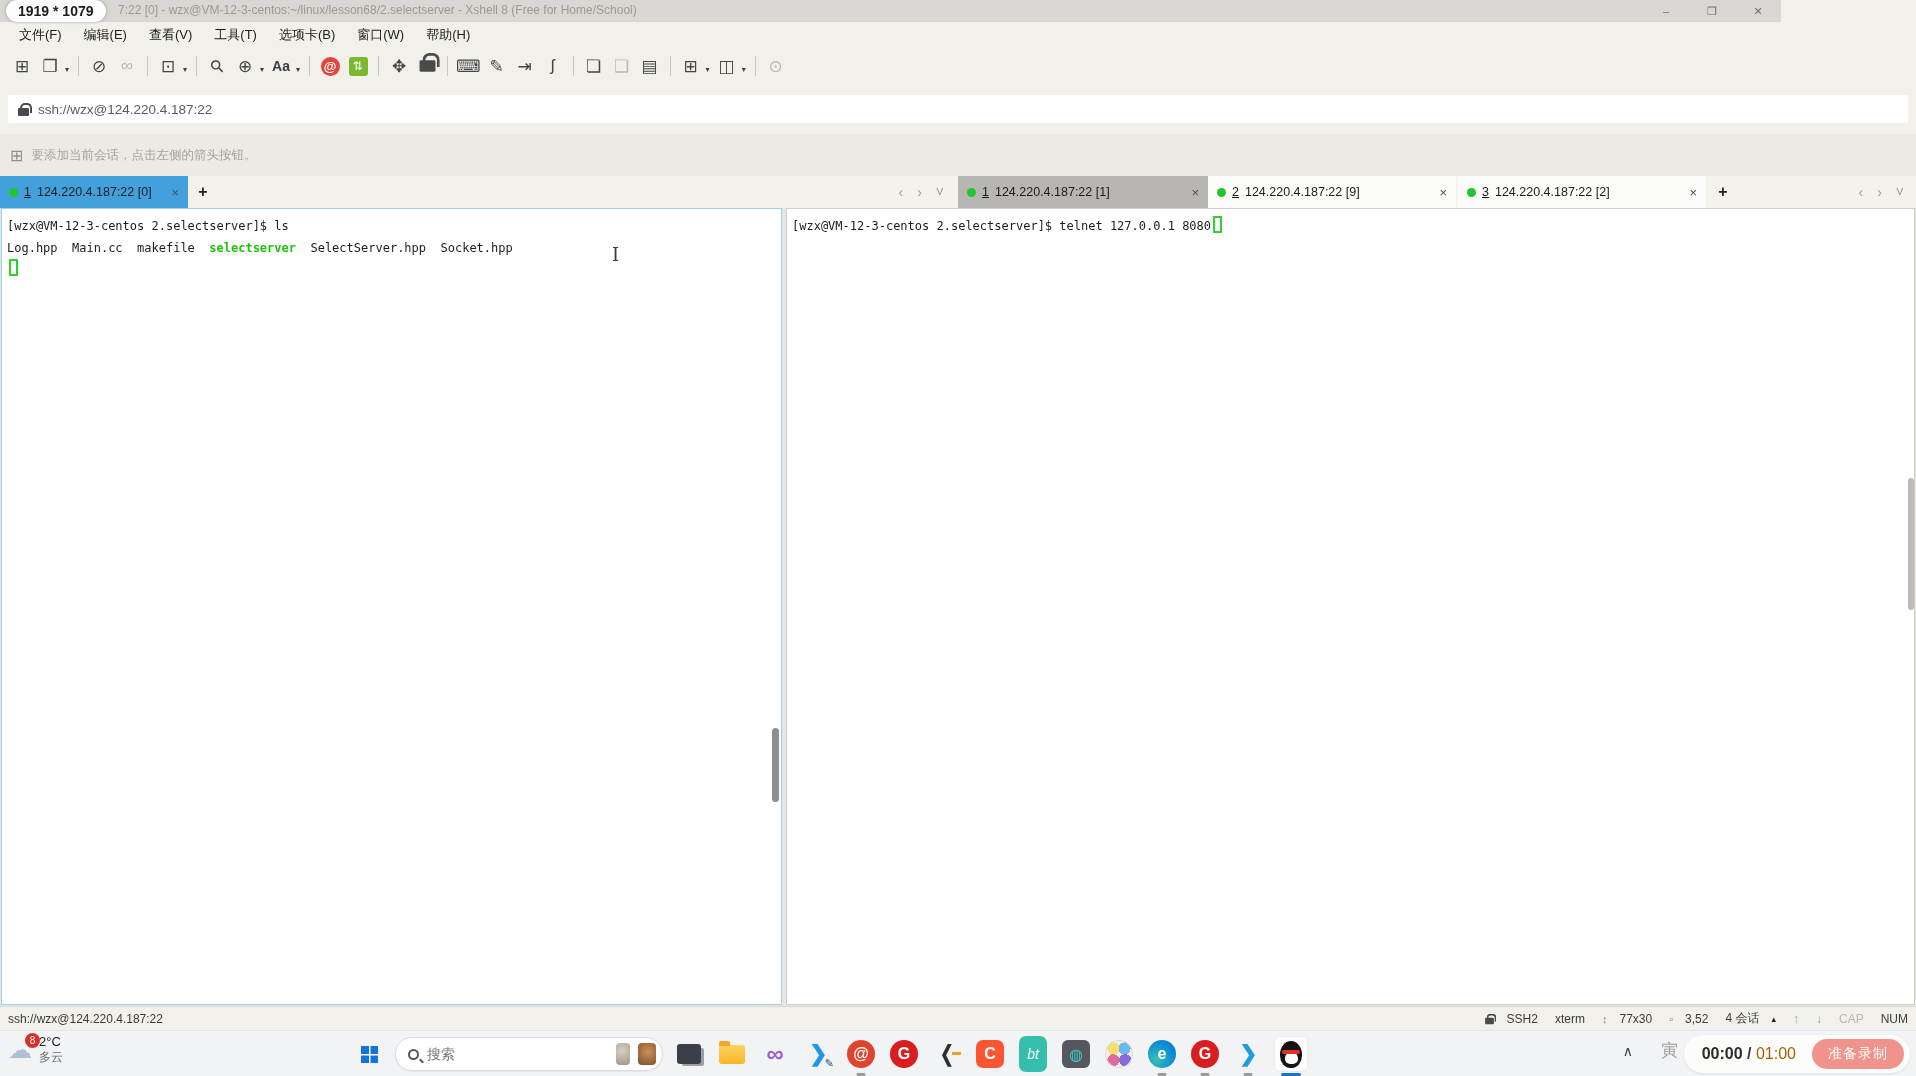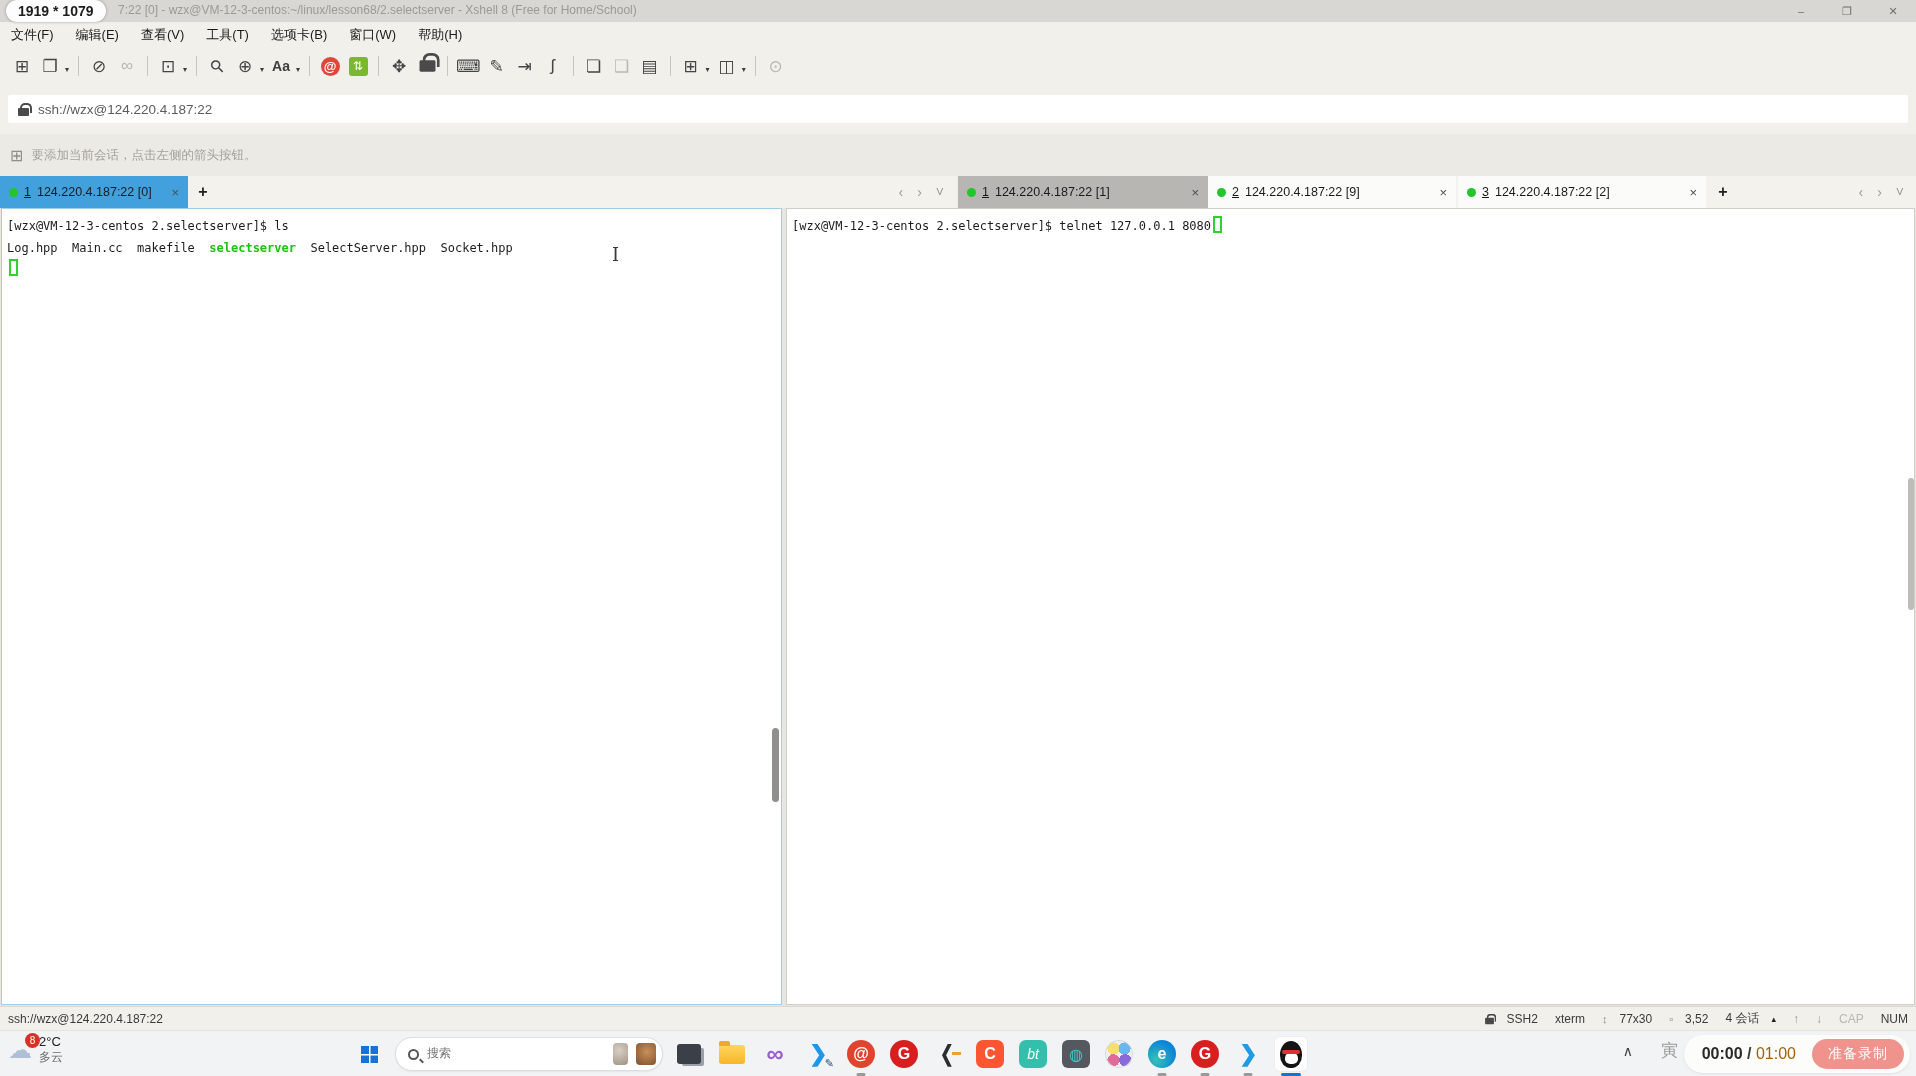--- a/index.html
+++ b/index.html
@@ -1,35 +1,35 @@
 <!DOCTYPE html>
 <html><head>
 <meta charset="utf-8">
 <style>
   * { margin:0; padding:0; box-sizing:border-box; }
   html,body { width:1916px; height:1076px; overflow:hidden;
               font-family:"Liberation Sans", sans-serif; background:#fff; }
   #screen { position:relative; width:1916px; height:1076px; background:#f1f0ea; }
 
   
-  .titlebar { position:absolute; left:0; top:0; width:1916px; height:22px;
+  .titlebar { position:absolute; left:0; top:0; width:1781px; height:22px;
               background:#d8d7d3; }
   .res-badge { position:absolute; left:6px; top:0; height:22px; line-height:22px;
                background:#fdfdfd; border-radius:11px; padding:0 12px;
                font-size:14px; font-weight:bold; color:#1c1c1c;
                box-shadow:0 0 3px rgba(0,0,0,.35); z-index:5; }
   .title-text { position:absolute; left:118px; top:3px; font-size:12px; color:#9b9a95;
                 white-space:nowrap; max-width:1500px; overflow:hidden; }
   .win-controls { position:absolute; right:0; top:0; height:22px; display:flex; }
   .win-btn { width:46px; height:22px; display:flex; align-items:center;
              justify-content:center; font-size:11px; color:#6e6e6a; }
 
   
   .menubar { position:absolute; left:0; top:22px; width:1916px; height:26px;
-             background:#f1f0ea; display:flex; align-items:center; }
+             background:#f1f0ea; display:flex; align-items:center; padding-left:8px; }
   .menu-item { padding:0 11px; font-size:13px; color:#1b1b1b; }
 
   
   .toolbar { position:absolute; left:0; top:48px; width:1916px; height:36px;
              background:#f1f0ea; display:flex; align-items:center; padding-left:8px; }
   .tb-btn { min-width:24px; height:26px; display:flex; align-items:center;
             justify-content:center; color:#454545; font-size:17px; margin:0 2px; }
   .tb-caret { font-size:8px; color:#3d3d3d; margin:6px 3px 0 1px; }
   .tb-sep { width:1px; height:20px; background:#c7c6c1; margin:0 6px; }
   .tb-disabled { color:#b8b7b1; }
@@ -128,21 +128,21 @@
         background:linear-gradient(#fff,#fff) 8px 0/1.5px 17px no-repeat,
                    linear-gradient(#fff,#fff) 0 8px/17px 1.5px no-repeat, #1572d6; }
   .searchbox { width:268px; height:34px; background:#fff; border:1px solid #dddddd;
                border-radius:17px; display:flex; align-items:center; padding:0 6px 0 12px;
                gap:8px; box-shadow:0 1px 2px rgba(0,0,0,.06); }
   .mag-icon { position:relative; width:11px; height:11px; border:2px solid #555;
               border-radius:50%; flex:0 0 auto; }
   .mag-icon::after { content:""; position:absolute; left:9px; top:9px; width:5px;
                      height:2px; background:#555; transform:rotate(45deg); }
   .search-text { flex:1; border:none; outline:none; background:transparent;
-                 font-size:12px; color:#ec4899; font-family:Liberation Mono, monospace; }
+                 font-size:14px; color:#ec4899; font-family:Liberation Sans, sans-serif; }
   .sq1 { width:15px; height:22px; border-radius:4px;
          background:radial-gradient(circle at 40% 35%, #d8cfc4, #a09383); }
   .sq2 { width:20px; height:22px; border-radius:4px;
          background:radial-gradient(circle at 55% 40%, #c98f5a, #7d4f2c); }
   .taskview { width:24px; height:20px; background:#3b4048; border-radius:3px;
               box-shadow:4px 3px 0 -1px #9aa0a8; }
   .folder { position:relative; width:26px; height:19px; border-radius:2px 3px 3px 3px;
             background:linear-gradient(#ffd45e,#f7b62a); }
   .folder::before { content:""; position:absolute; left:0; top:-4px; width:11px; height:5px;
             border-radius:2px 2px 0 0; background:#f0a92a; }
@@ -154,21 +154,21 @@
                 font-size:16px; font-weight:bold; display:flex; align-items:center;
                 justify-content:center; }
   .gitee-app { width:28px; height:28px; border-radius:50%; background:#d81e1e; color:#fff;
                font-size:16px; font-weight:bold; display:flex; align-items:center;
                justify-content:center; }
   .lc-glyph { font-size:22px; font-weight:bold; color:#2d2d2d; }
   .lc-bar { position:absolute; right:3px; top:16px; width:9px; height:3px; background:#f0a030; }
   .csdn-app { width:28px; height:28px; border-radius:7px; background:#fc5531; color:#fff;
               font-size:16px; font-weight:bold; display:flex; align-items:center;
               justify-content:center; }
-  .bt-app { width:28px; height:28px; border-radius:7px; background:#33bfab; color:#fff;
+  .bt-app { width:28px; height:36px; border-radius:7px; background:#33bfab; color:#fff;
             font-size:14px; font-style:italic; display:flex; align-items:center;
             justify-content:center; }
   .dark-app { width:28px; height:28px; border-radius:6px; background:#55595f; color:#3ec8c8;
               font-size:16px; display:flex; align-items:center; justify-content:center; }
   .palette { width:28px; height:28px; border-radius:50%;
              background:radial-gradient(circle at 30% 30%, #f7e06a 0 6px, transparent 6px),
                         radial-gradient(circle at 70% 30%, #67b7f0 0 6px, transparent 6px),
                         radial-gradient(circle at 30% 72%, #e06a9a 0 6px, transparent 6px),
                         radial-gradient(circle at 72% 72%, #8a6ad8 0 6px, transparent 6px),
                         #efefef; box-shadow:inset 0 0 0 1px #d8d8d8; }

